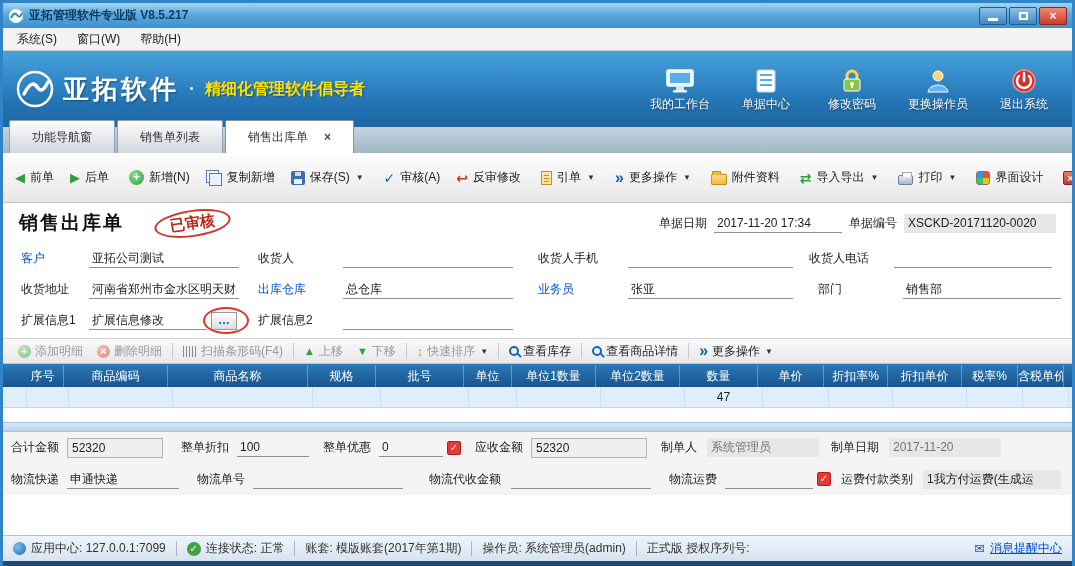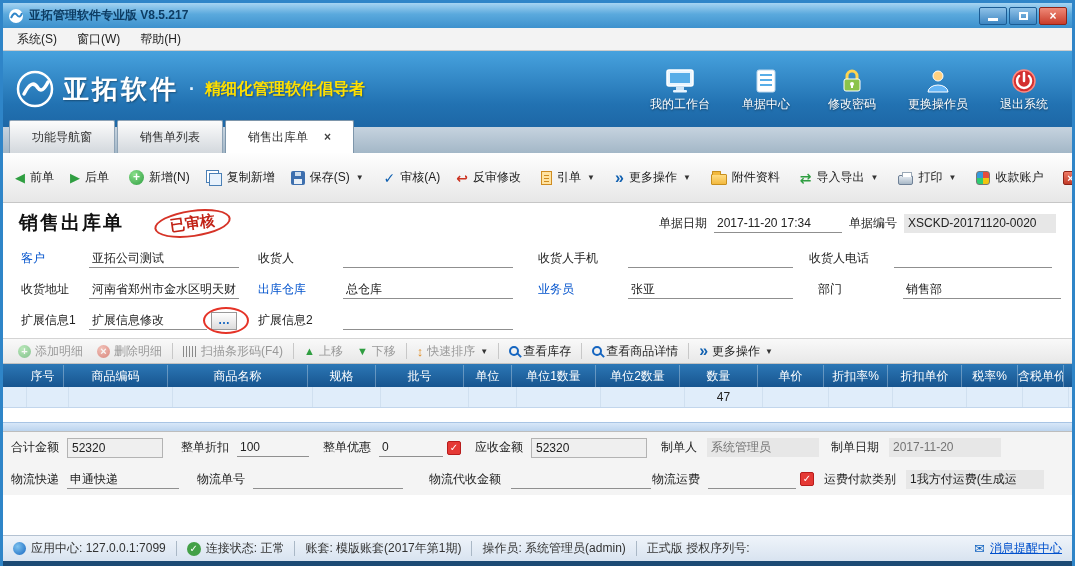--- a/index.html
+++ b/index.html
@@ -276,21 +276,21 @@
       </span>
     <span class="tsep"></span>
     <span class="tbtn">
         <span class="gly i-print"></span>
         <span>打印</span>
         <span class="darr">▼</span>
       </span>
     <span class="tsep"></span>
     <span class="tbtn">
         <span class="gly i-design"></span>
-        <span>收款账户</span>
+        <span>界面设计</span>
       </span>
     <span class="tsep"></span>
     <span class="tbtn">
         <span class="gly i-closew">×</span>
       </span>
   </div>
 
   <div class="docrow">
     <span class="doc-title">销售出库单</span>
     <span class="stamp">已审核</span>
@@ -436,21 +436,21 @@
     <span class="gbox graytext" style="width:112px">2017-11-20</span>
   </div>
 
   <div class="srow">
     <span class="slab" style="width:56px">物流快递</span>
     <span class="uline" style="width:112px">申通快递</span>
     <span class="slab" style="width:56px;margin-left:18px">物流单号</span>
     <span class="uline" style="width:150px"></span>
     <span class="slab" style="width:82px;margin-left:26px">物流代收金额</span>
     <span class="uline" style="width:140px"></span>
-    <span class="slab" style="width:56px;margin-left:1px">物流运费</span>
+    <span class="slab" style="width:56px;margin-left:18px">物流运费</span>
     <span class="uline" style="width:88px"></span>
     <span class="rchk">✓</span>
     <span class="slab" style="width:82px;margin-left:10px">运费付款类别</span>
     <span class="gbox" style="width:138px">1我方付运费(生成运</span>
   </div>
 
   <div class="filler"></div>
 
   <div class="statusbar">
     <span class="sgrp">

